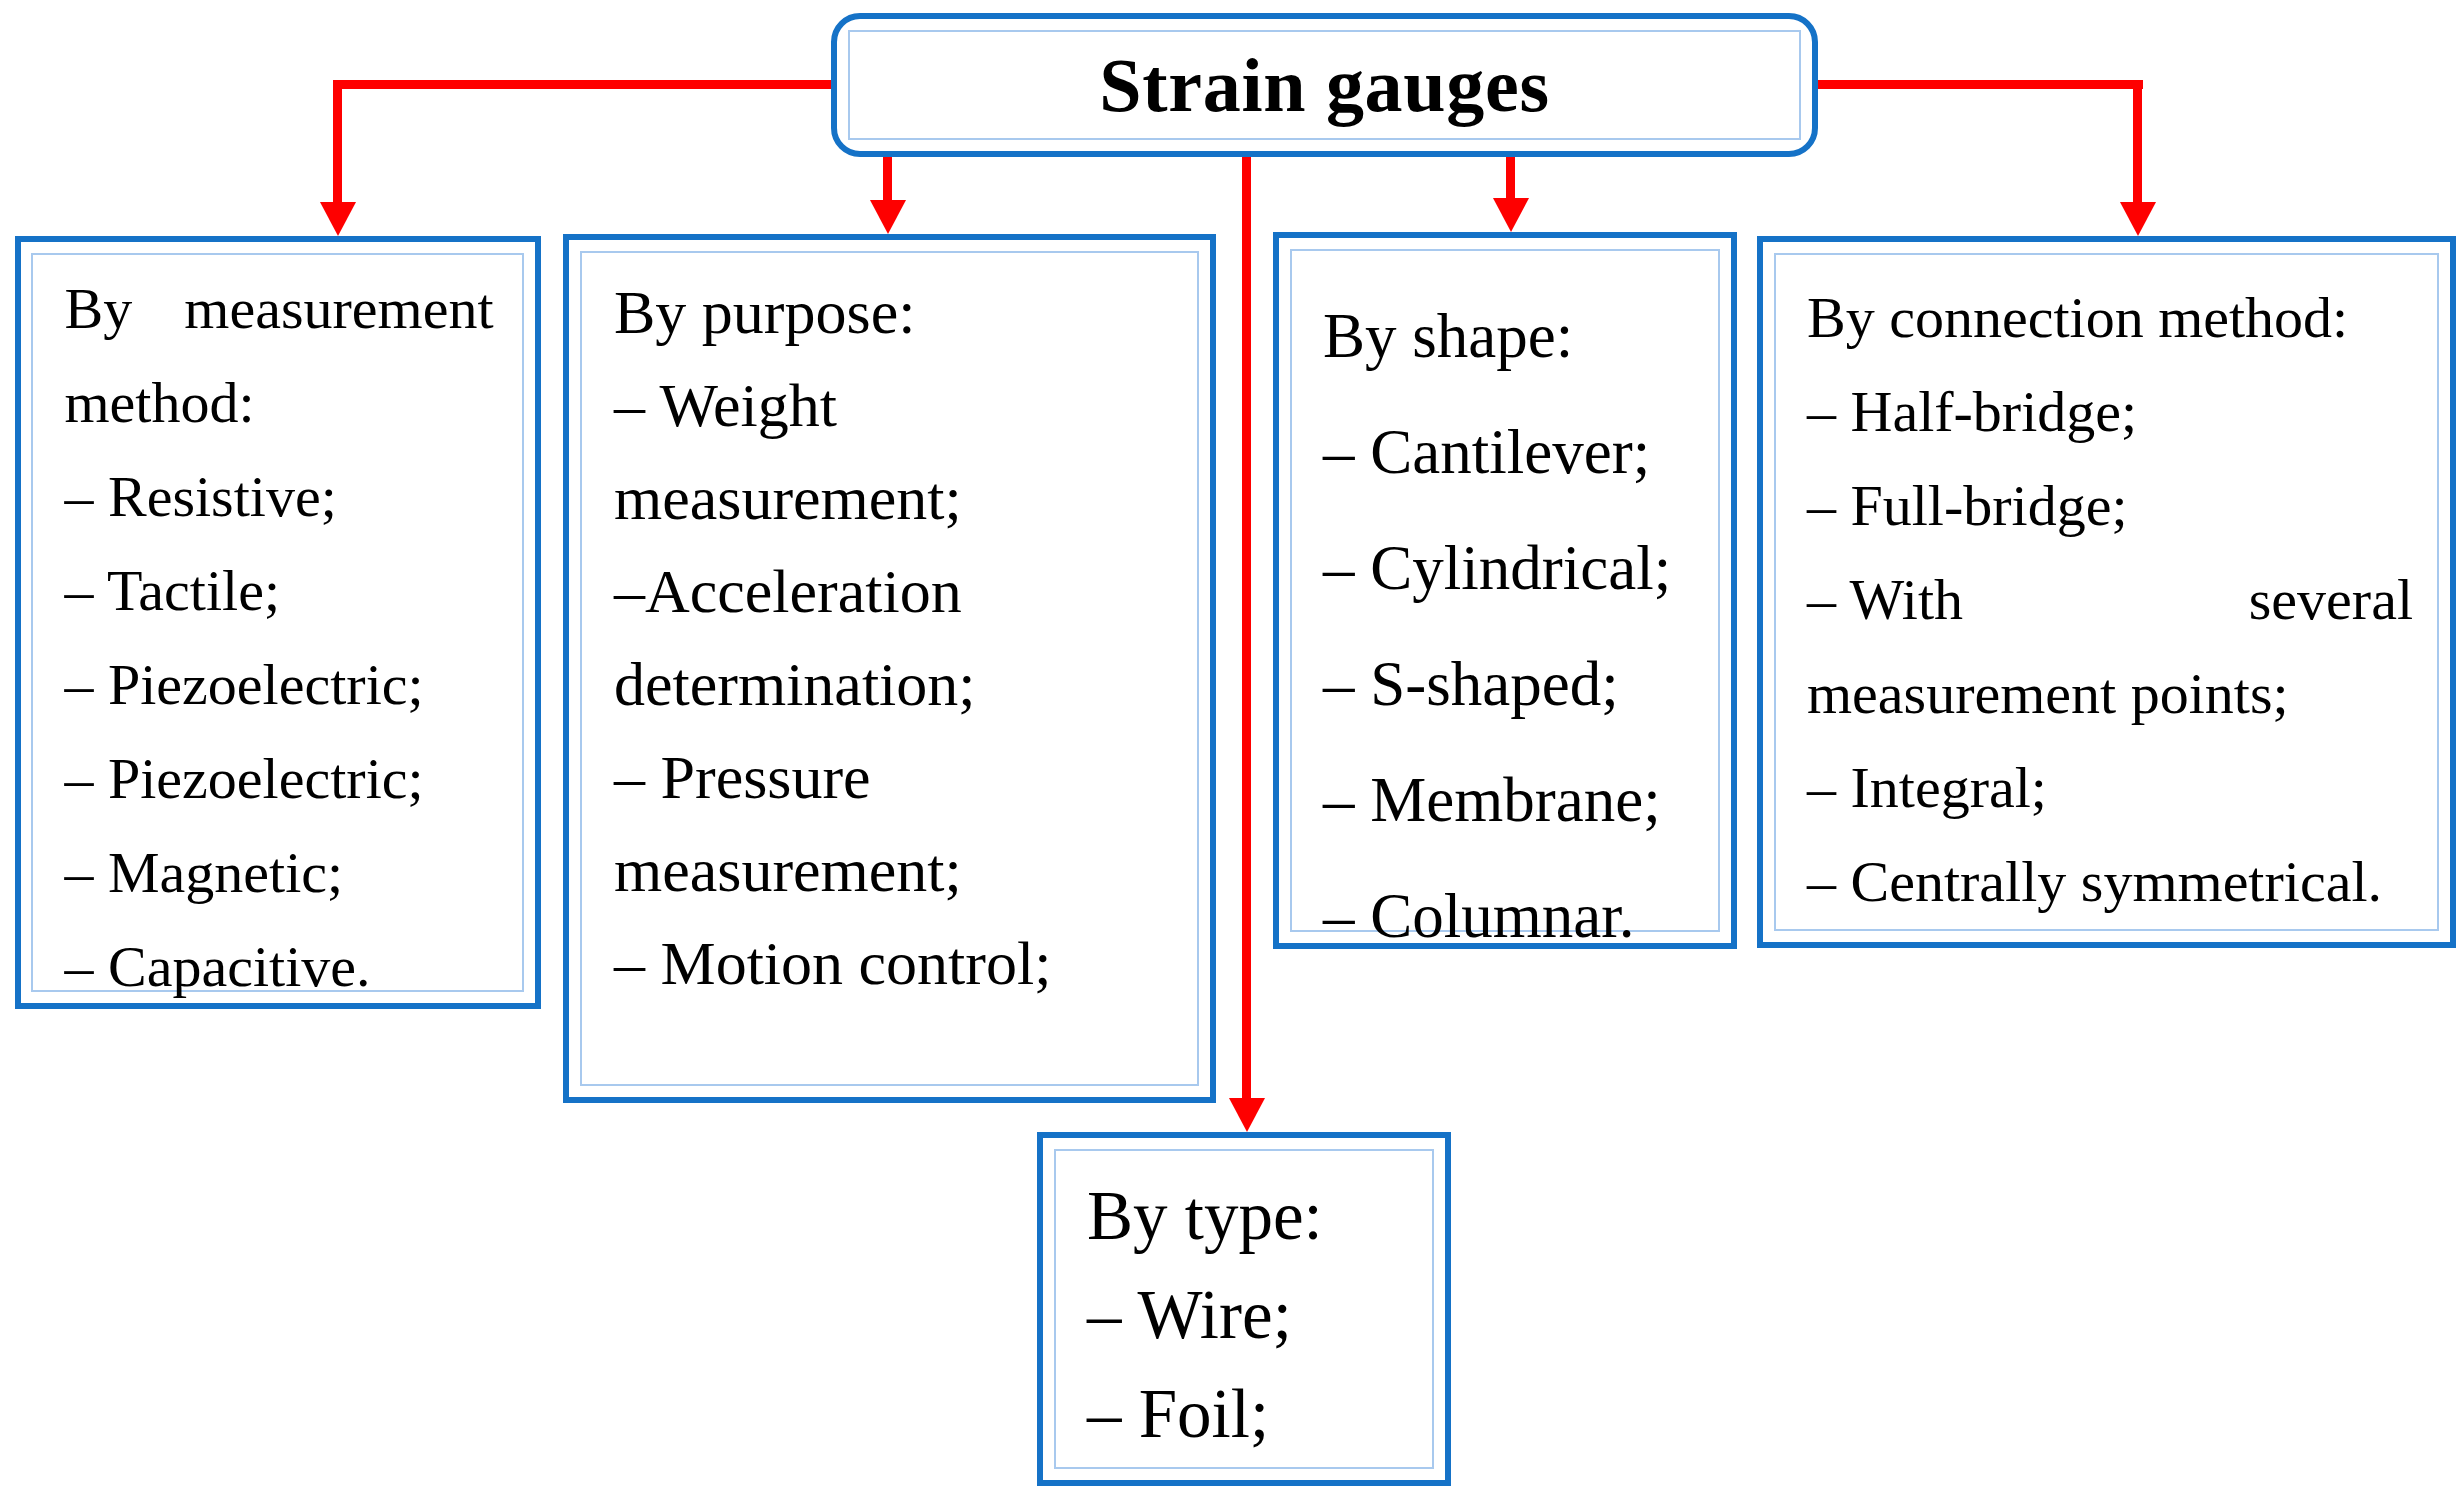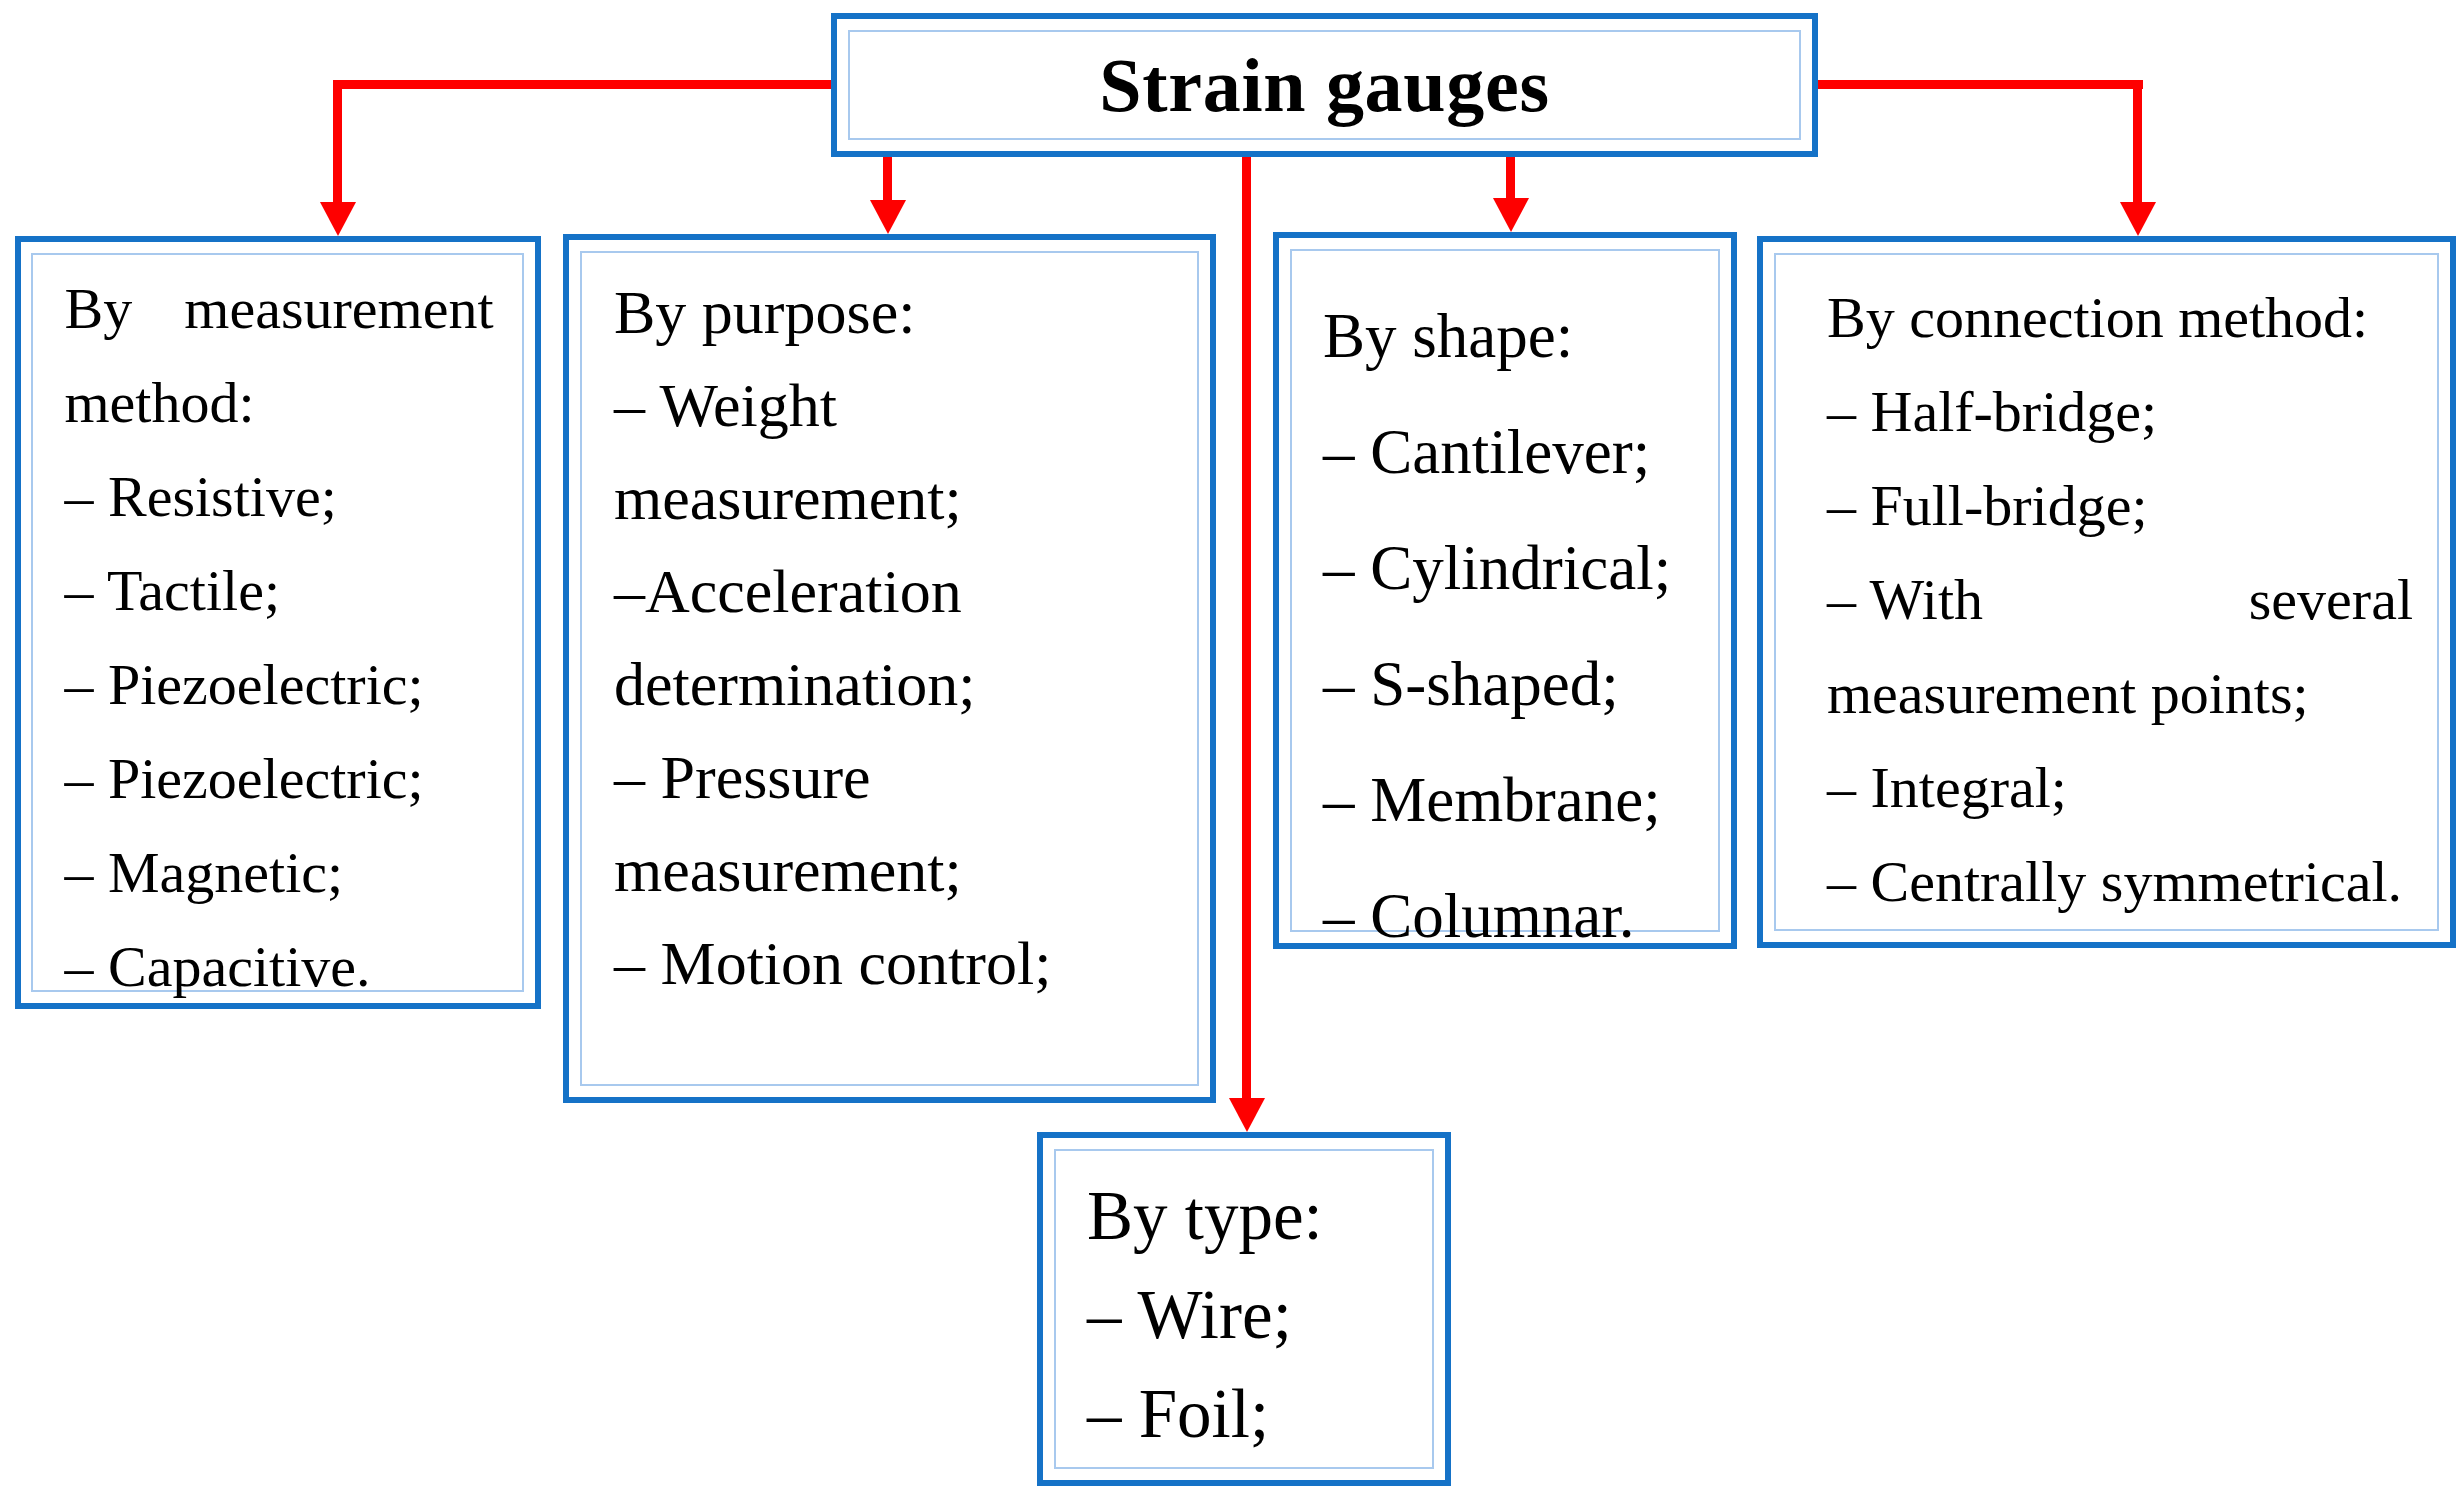--- a/index.html
+++ b/index.html
@@ -28,20 +28,21 @@
     content:"";
     position:absolute;
     inset:10.6px;
     border:2.6px solid var(--innerblue);
     pointer-events:none;
   }
   .title-box{
     left:831px;top:13px;width:987px;height:144px;
     display:flex;align-items:center;justify-content:center;
     z-index:3;
+    border-radius:29px;
   }
   .title-text{
     font-size:76px;font-weight:bold;letter-spacing:0.7px;
     font-family:"Liberation Serif", serif;
   }
   .content{position:relative;z-index:2;}
   .line{white-space:nowrap;}
   .line.head{font-weight:normal;}
   .line.split{display:flex;justify-content:space-between;white-space:normal;}
   
@@ -51,21 +52,21 @@
   
   .b2{left:563px;top:234px;width:653px;height:869px;}
   .b2 .content{padding:26px 42px 0 45px;font-size:62px;}
   .b2 .line{line-height:93px;}
   
   .b3{left:1273px;top:232px;width:464px;height:717px;}
   .b3 .content{padding:40px 33px 0 44px;font-size:63px;}
   .b3 .line{line-height:116px;}
   
   .b4{left:1757px;top:236px;width:699px;height:712px;}
-  .b4 .content{padding:29px 37px 0 64px;font-size:58px;}
+  .b4 .content{padding:29px 37px 0 44px;font-size:58px;}
   .b4 .line{line-height:94px;}
   
   .b5{left:1037px;top:1132px;width:414px;height:354px;}
   .b5 .content{padding:29px 30px 0 44px;font-size:69px;}
   .b5 .line{line-height:99px;}
 
   .conn{position:absolute;background:var(--red);z-index:1;}
   .arrow-down{
     position:absolute;width:0;height:0;z-index:2;
     border-left:18px solid transparent;

